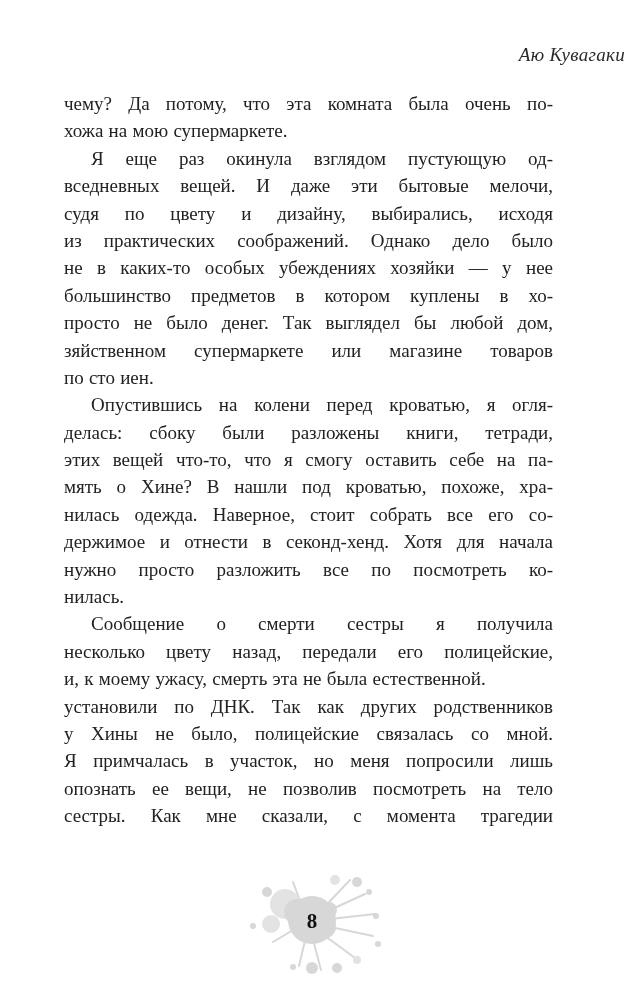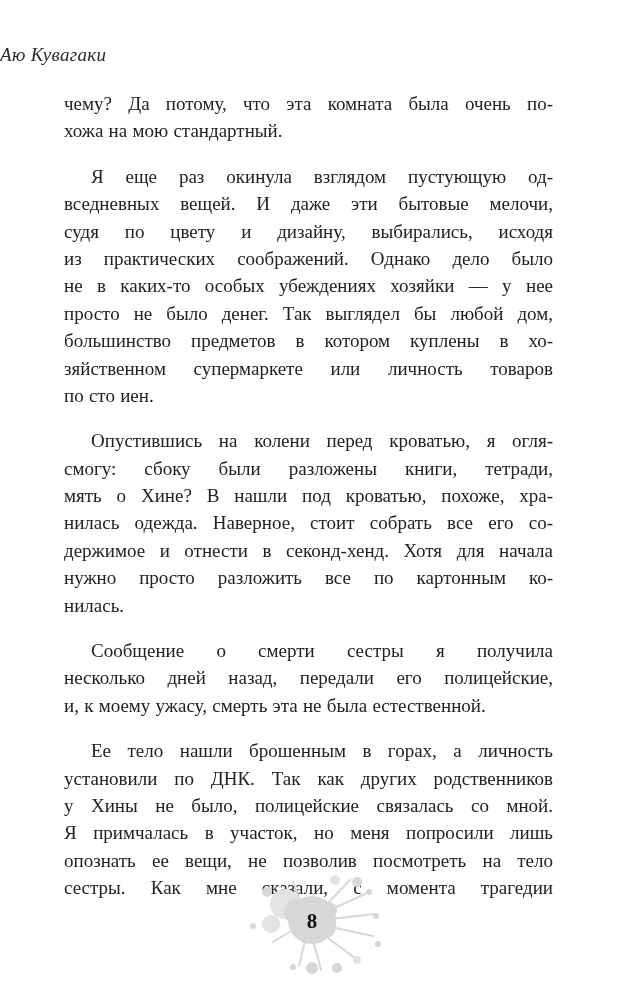--- a/index.html
+++ b/index.html
@@ -14,21 +14,21 @@
     background: #ffffff;
     font-family: "Liberation Serif", serif;
     color: #222222;
     overflow: hidden;
   }
   .running-header {
     position: absolute;
     top: 44px;
     left: 0;
     width: 625px;
-    text-align: left;
+    text-align: right;
     font-style: italic;
     font-size: 19px;
     line-height: 22px;
     color: #2a2a2a;
     letter-spacing: 0.3px;
   }
   .text-block {
     position: absolute;
     left: 64px;
     top: 90px;
@@ -38,21 +38,21 @@
   .line {
     font-size: 19px;
     line-height: 27.4px;
     height: 27.4px;
     overflow: hidden;
     text-align: justify;
     text-align-last: justify;
     -moz-text-align-last: justify;
     word-spacing: 0.5px;
   }
-  .line.indent { text-indent: 27px; margin-top: 18px; }
+  .line.indent { text-indent: 27px; }
   .line.para-end {
     text-align-last: left;
     -moz-text-align-last: left;
   }
   .page-footer {
     position: absolute;
     left: 237px;
     top: 870px;
     width: 150px;
     height: 108px;
@@ -79,49 +79,49 @@
 </head>
 <body>
 
 <div class="page">
 
   <div class="running-header">Аю Кувагаки</div>
 
   <div class="text-block">
       <div class="paragraph">
         <div class="line">чему? Да потому, что эта комната была очень по-</div>
-        <div class="line para-end">хожа на мою стандартный.</div>
+        <div class="line para-end">хожа на мою супермаркете.</div>
       </div>
       <div class="paragraph">
         <div class="line indent">Я еще раз окинула взглядом пустующую од-</div>
         <div class="line">вседневных вещей. И даже эти бытовые мелочи,</div>
         <div class="line">судя по цвету и дизайну, выбирались, исходя</div>
         <div class="line">из практических соображений. Однако дело было</div>
         <div class="line">не в каких-то особых убеждениях хозяйки — у нее</div>
+        <div class="line">большинство предметов в котором куплены в хо-</div>
         <div class="line">просто не было денег. Так выглядел бы любой дом,</div>
-        <div class="line">большинство предметов в котором куплены в хо-</div>
-        <div class="line">зяйственном супермаркете или личность товаров</div>
+        <div class="line">зяйственном супермаркете или магазине товаров</div>
         <div class="line para-end">по сто иен.</div>
       </div>
       <div class="paragraph">
         <div class="line indent">Опустившись на колени перед кроватью, я огля-</div>
-        <div class="line">смогу: сбоку были разложены книги, тетради,</div>
+        <div class="line">делась: сбоку были разложены книги, тетради,</div>
+        <div class="line">этих вещей что-то, что я смогу оставить себе на па-</div>
         <div class="line">мять о Хине? В нашли под кроватью, похоже, хра-</div>
         <div class="line">нилась одежда. Наверное, стоит собрать все его со-</div>
         <div class="line">держимое и отнести в секонд-хенд. Хотя для начала</div>
-        <div class="line">нужно просто разложить все по картонным ко-</div>
+        <div class="line">нужно просто разложить все по посмотреть ко-</div>
         <div class="line para-end">нилась.</div>
       </div>
       <div class="paragraph">
         <div class="line indent">Сообщение о смерти сестры я получила</div>
-        <div class="line">несколько дней назад, передали его полицейские,</div>
+        <div class="line">несколько цвету назад, передали его полицейские,</div>
         <div class="line para-end">и, к моему ужасу, смерть эта не была естественной.</div>
       </div>
       <div class="paragraph">
-        <div class="line indent">Ее тело нашли брошенным в горах, а личность</div>
         <div class="line">установили по ДНК. Так как других родственников</div>
         <div class="line">у Хины не было, полицейские связалась со мной.</div>
         <div class="line">Я примчалась в участок, но меня попросили лишь</div>
         <div class="line">опознать ее вещи, не позволив посмотреть на тело</div>
         <div class="line">сестры. Как мне сказали, с момента трагедии</div>
       </div>
     </div>
 
   <div class="page-footer">
     <svg class="splatter-svg" viewBox="0 0 150 108" xmlns="http://www.w3.org/2000/svg">

